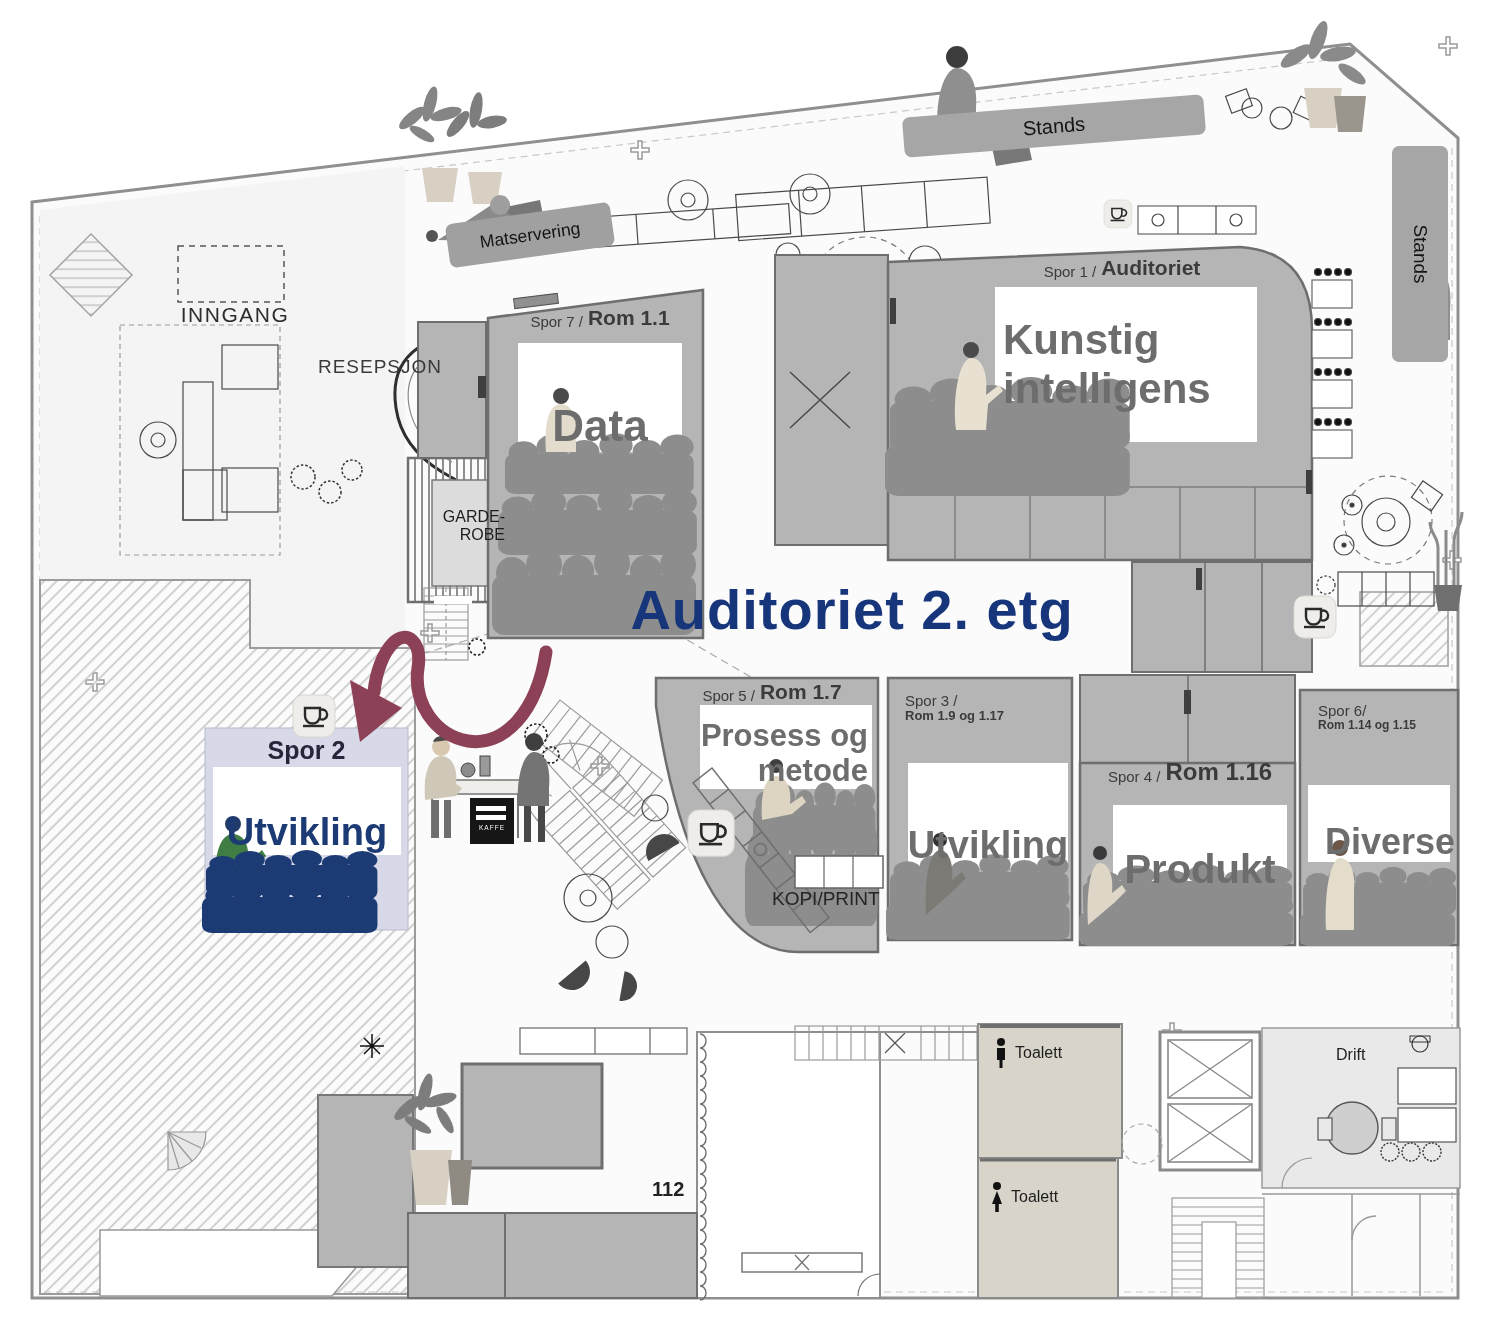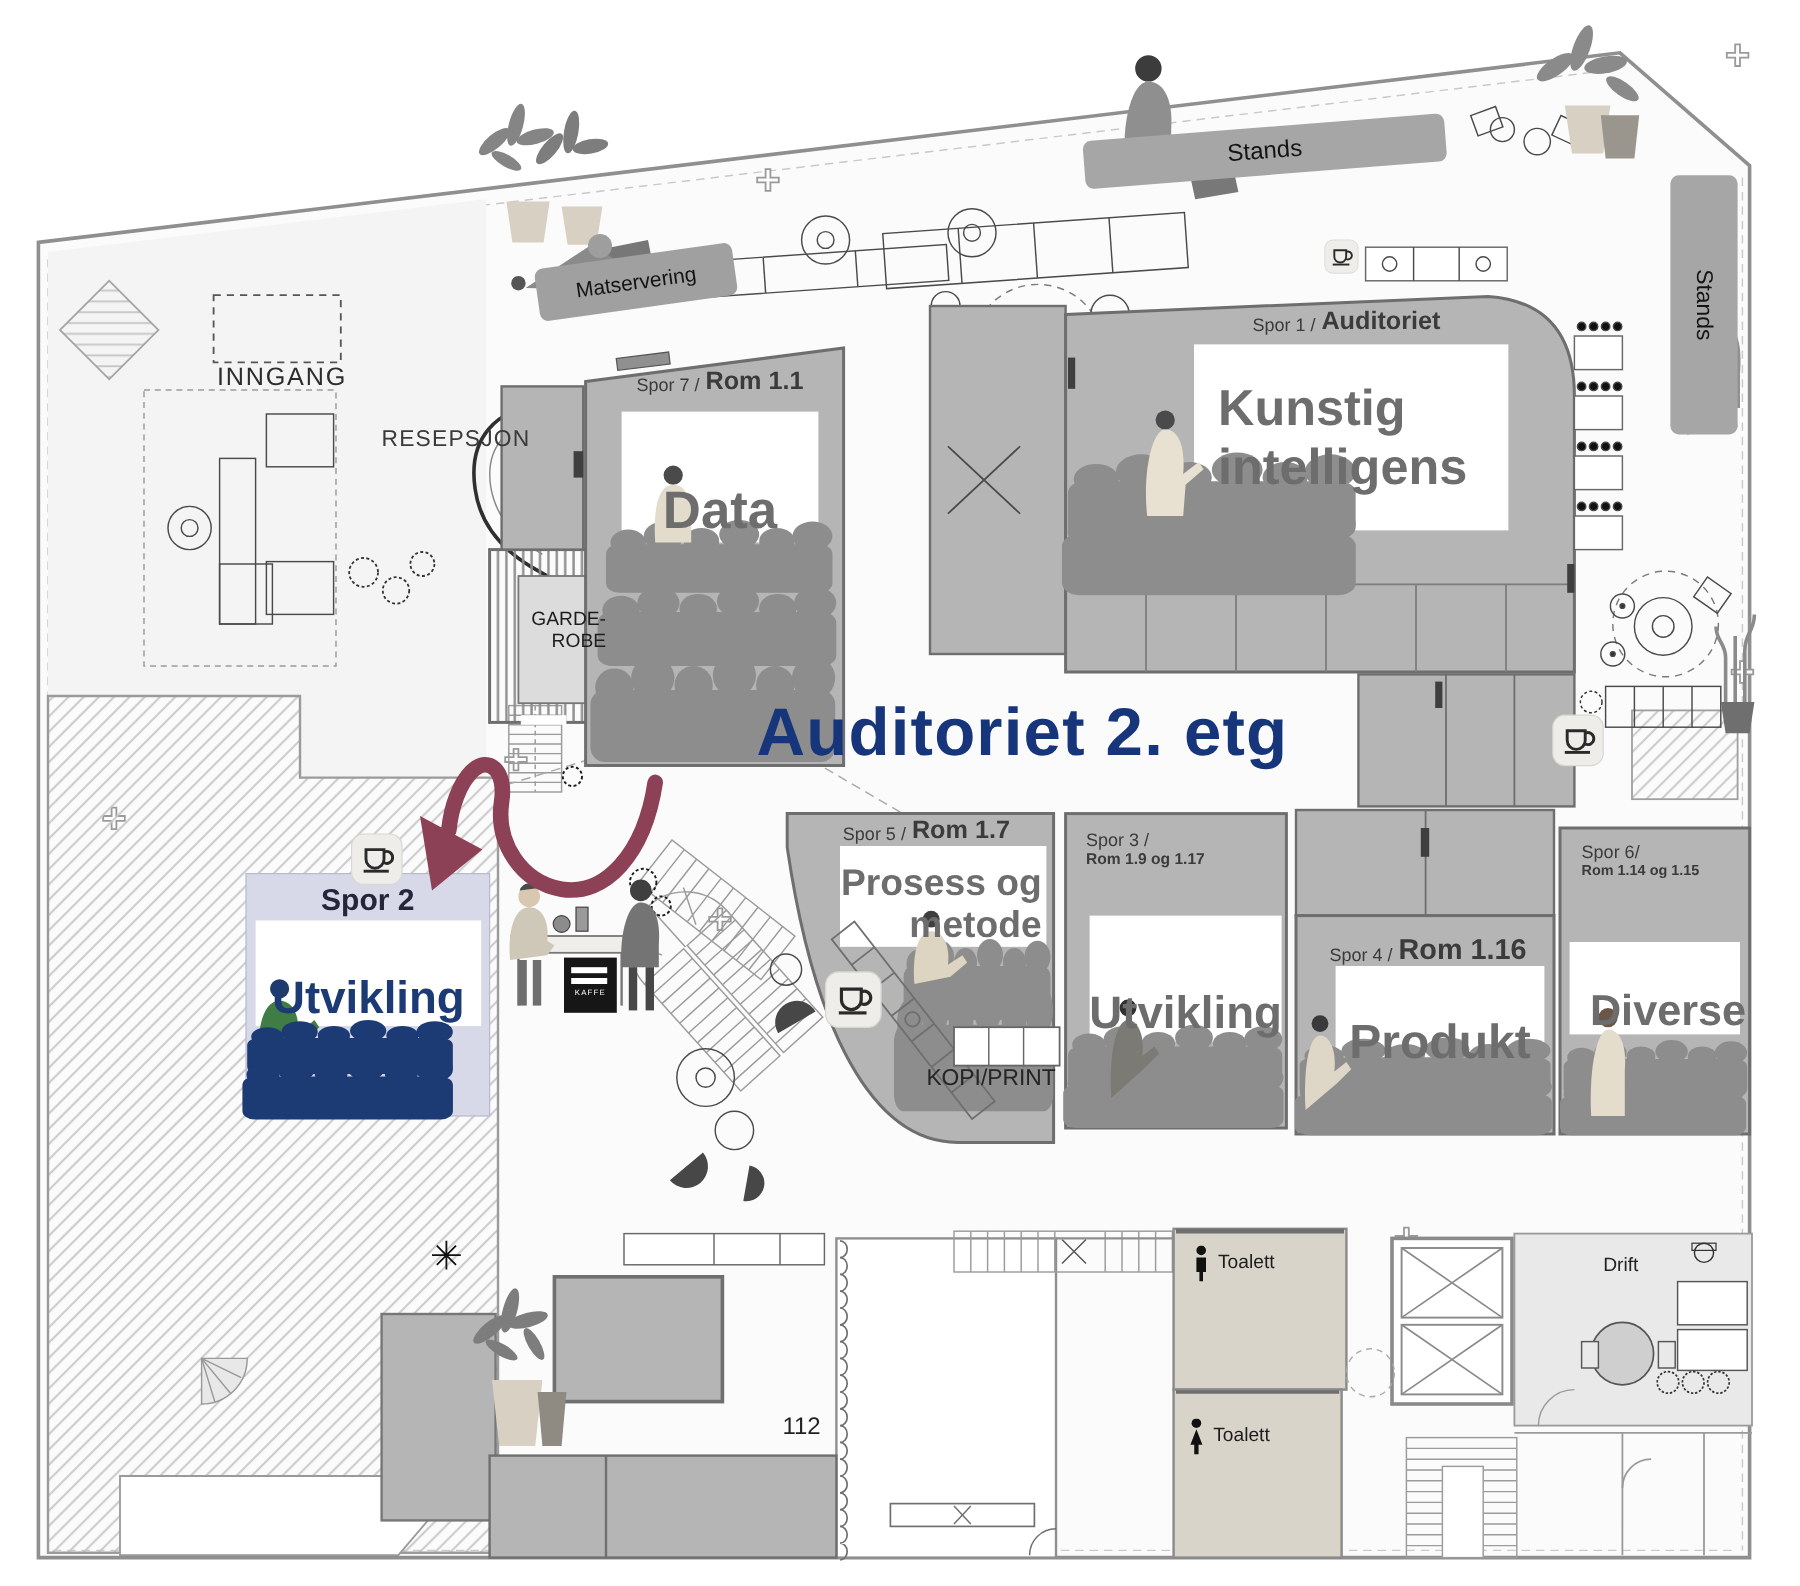--- a/index.html
+++ b/index.html
@@ -538,35 +538,35 @@
 <div class="lbl hdr center" style="left:500px;top:306px;width:200px;gap:5px">
   <span class="sm">Spor 7 /</span>
   <span class="bg">Rom 1.1</span>
 </div>
 <div class="lbl topic center" style="left:518px;top:343px;width:164px;height:109px;font-size:44px">Data</div>
 
 <div class="lbl hdr center" style="left:1002px;top:256px;width:240px;gap:5px">
   <span class="sm">Spor 1 /</span>
   <span class="bg">Auditoriet</span>
 </div>
-<div class="lbl topic" style="left:995px;top:287px;width:259px;height:155px;font-size:42px;display:flex;align-items:center;padding-left:20px;box-sizing:border-box">Kunstig intelligens</div>
+<div class="lbl topic" style="left:995px;top:287px;width:259px;height:155px;font-size:42px;display:flex;align-items:center;padding-left:8px;box-sizing:border-box">Kunstig intelligens</div>
 
 <div class="lbl hdr center" style="left:677px;top:680px;width:190px;gap:5px">
   <span class="sm">Spor 5 /</span>
   <span class="bg">Rom 1.7</span>
 </div>
 <div class="lbl topic center" style="left:700px;top:705px;width:172px;height:84px;font-size:31px;text-align:right;justify-content:flex-end;padding-right:4px;box-sizing:border-box">Prosess og metode</div>
 
 <div class="lbl hdr stacked" style="left:905px;top:692px;width:180px">
   <span class="sm">Spor 3 /</span>
   <span class="bg" style="font-size:13px">Rom 1.9 og 1.17</span>
 </div>
 <div class="lbl topic center" style="left:908px;top:763px;width:160px;height:105px;font-size:38px">Utvikling</div>
 
-<div class="lbl hdr center" style="left:1090px;top:778px;width:200px;gap:5px">
+<div class="lbl hdr center" style="left:1090px;top:758px;width:200px;gap:5px">
   <span class="sm">Spor 4 /</span>
   <span class="bg" style="font-size:24px">Rom 1.16</span>
 </div>
 <div class="lbl topic center" style="left:1113px;top:805px;width:174px;height:87px;font-size:40px">Produkt</div>
 
 <div class="lbl hdr stacked" style="left:1318px;top:702px;width:132px">
   <span class="sm">Spor 6/</span>
   <span class="bg" style="font-size:12px">Rom 1.14 og 1.15</span>
 </div>
 <div class="lbl topic center" style="left:1308px;top:785px;width:164px;height:77px;font-size:36px">Diverse</div>
@@ -587,17 +587,17 @@
 <div class="lbl wc" style="left:990px;top:1182px">
   <svg width="14" height="30" viewBox="0 0 14 30">
     <circle cx="7" cy="4" r="4" fill="#111"></circle>
         <path d="M7,9 l5,13 h-3.2 v8 h-3.6 v-8 H2 Z" fill="#111"></path>
   </svg>
   <span>Toalett</span>
 </div>
 
 <div class="lbl" style="left:1336px;top:1046px;font-size:16px;color:#222">Drift</div>
 
-<div class="lbl" style="left:652px;top:1178px;width:50px;font-size:20px;color:#222;font-weight:400">112</div>
+<div class="lbl" style="left:652px;top:1178px;width:50px;font-size:20px;color:#222;font-weight:700">112</div>
 
 <div class="lbl center" style="left:470px;top:824px;width:44px;font-size:6.5px;color:#fff;letter-spacing:1px">KAFFE</div>
 
 </div>
 
 </body></html>

